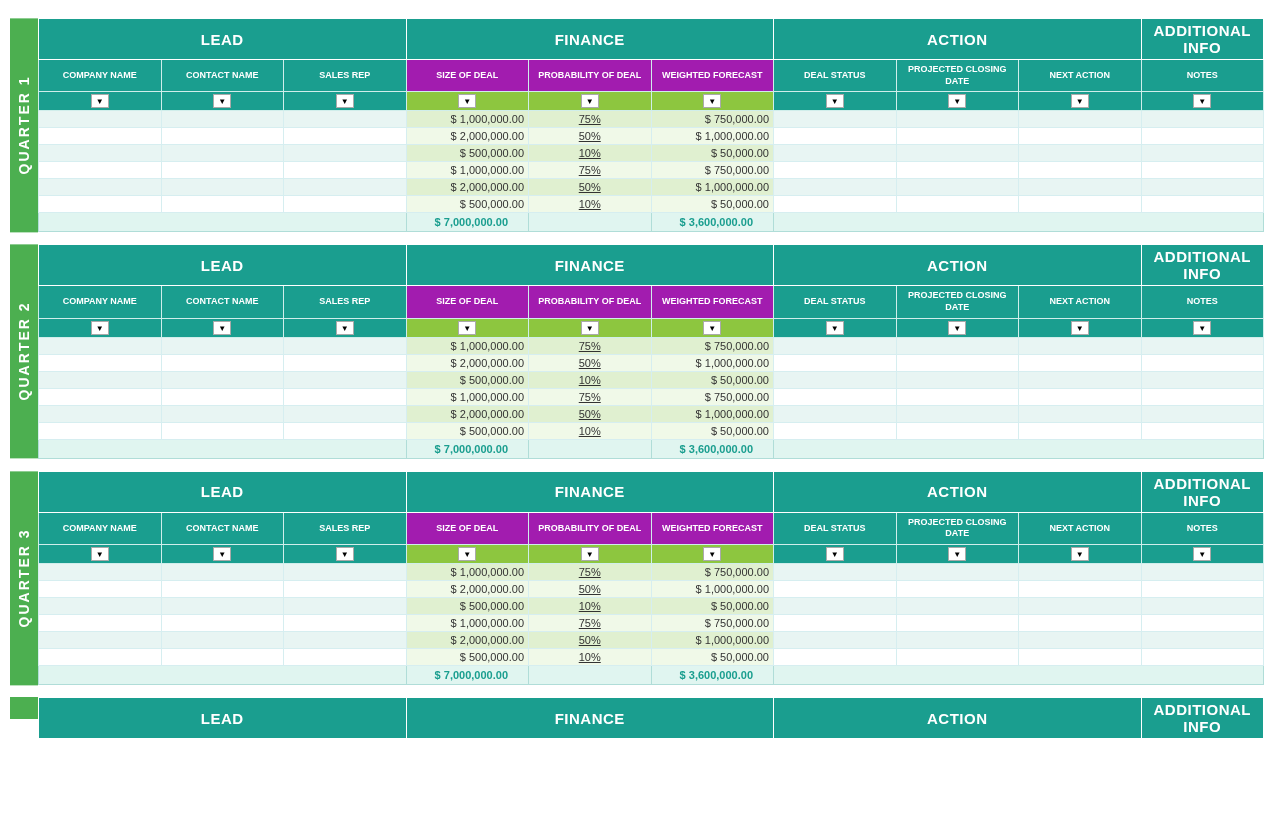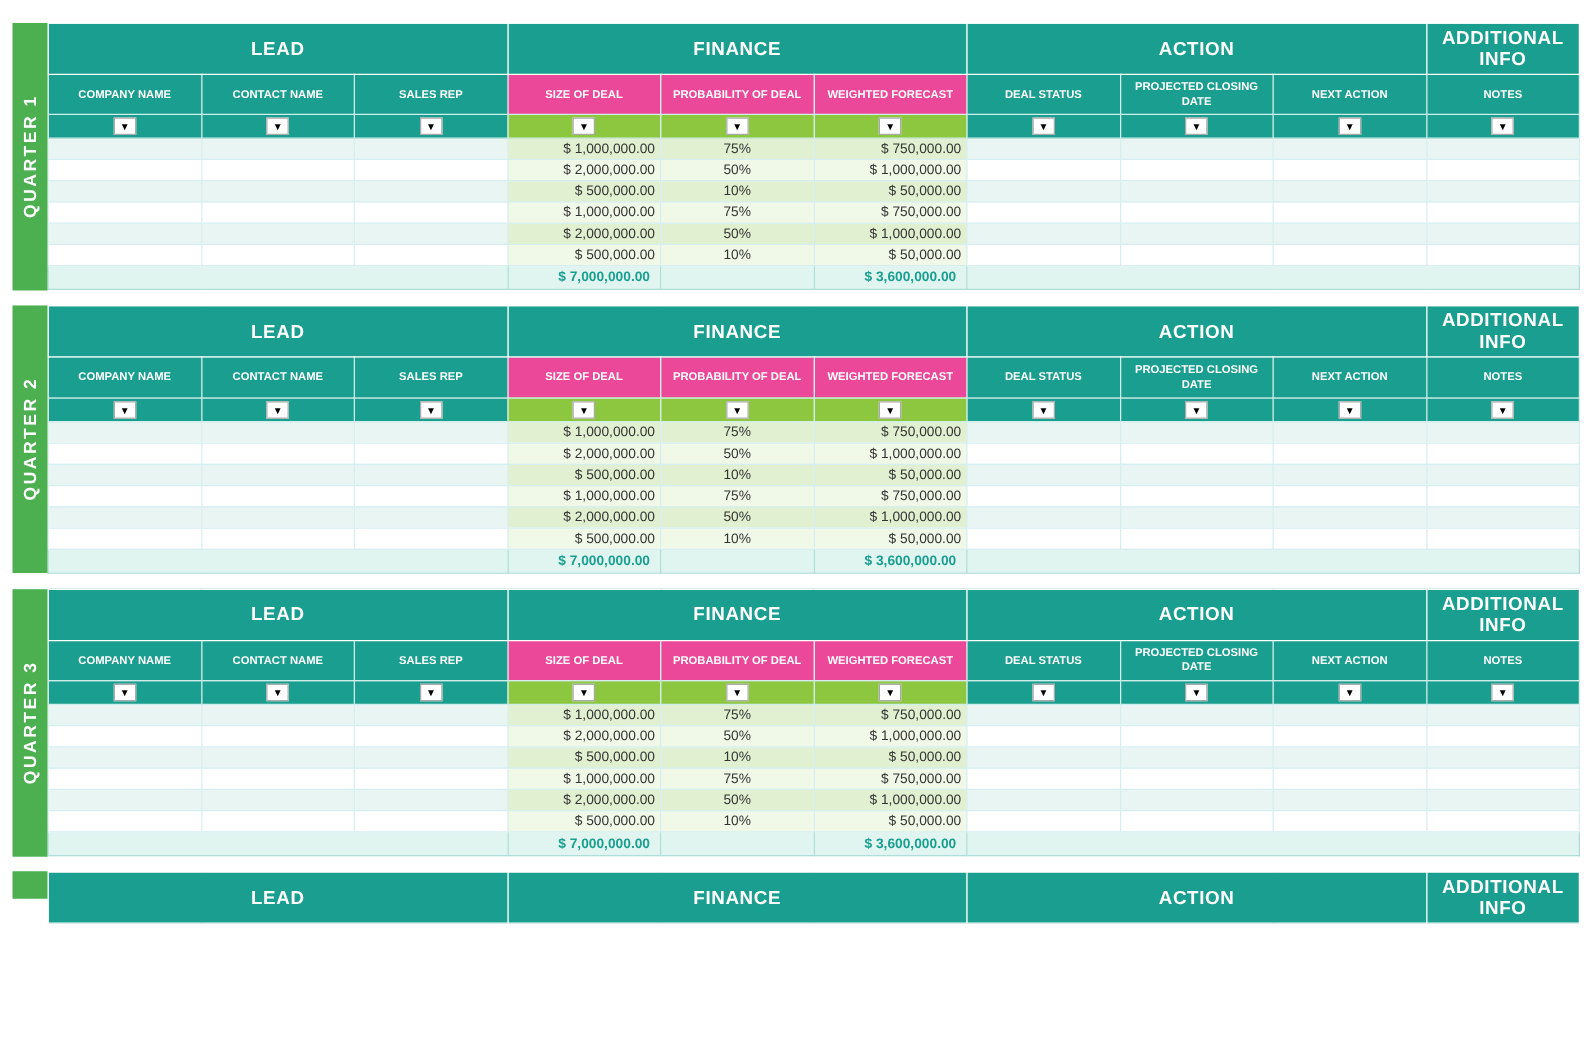--- a/index.html
+++ b/index.html
@@ -63,21 +63,21 @@
       font-weight: bold;
       font-size: 9px;
       text-align: center;
       padding: 4px 2px;
       border: 1px solid #d0eeeb;
       vertical-align: middle;
       line-height: 1.3;
     }
 
     .col-header td.finance-col {
-      background: #ec4899;
+      background: #a21caf;
     }
 
     
     .filter-row td {
       background: #1a9e8f;
       padding: 2px;
       border: 1px solid #d0eeeb;
       text-align: center;
     }
 
@@ -110,35 +110,36 @@
     .data-row:nth-child(odd) td {
       background: #e8f5f3;
     }
 
     .data-row td.text-col {
       text-align: left;
     }
 
     .data-row td.center-col {
       text-align: center;
+      text-decoration: underline;
     }
 
     .data-row td.finance-data {
       background: #f0f9e8;
     }
 
     .data-row:nth-child(odd) td.finance-data {
       background: #e0f0d0;
     }
 
     
     .total-row td {
       background: #e0f5f0;
       border: 1px solid #b0ddd8;
-      padding: 3px 8px;
+      padding: 3px 20px;
       font-weight: bold;
       text-align: right;
       color: #1a9e8f;
     }
 
     .total-row td.empty-col {
       background: #e0f5f0;
     }
   </style>
 </head>

